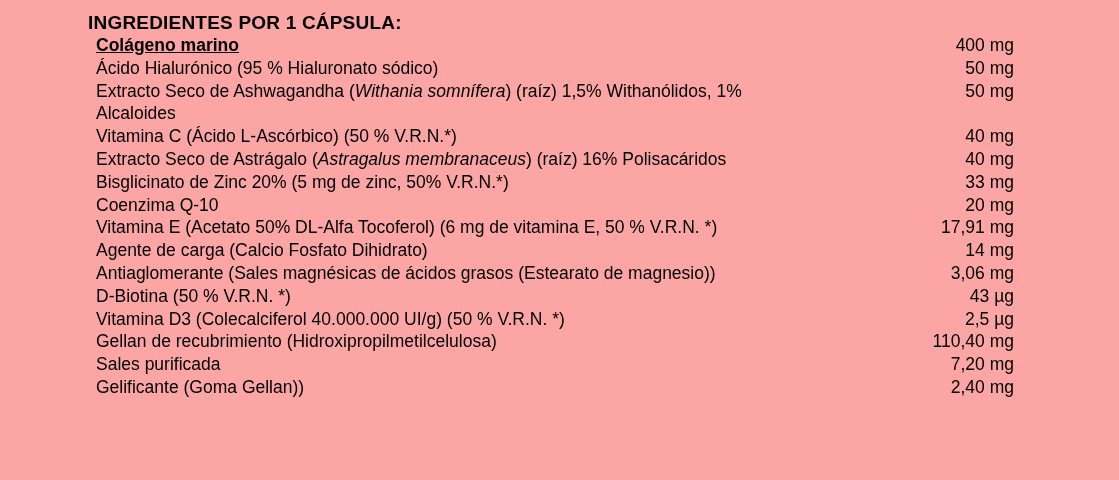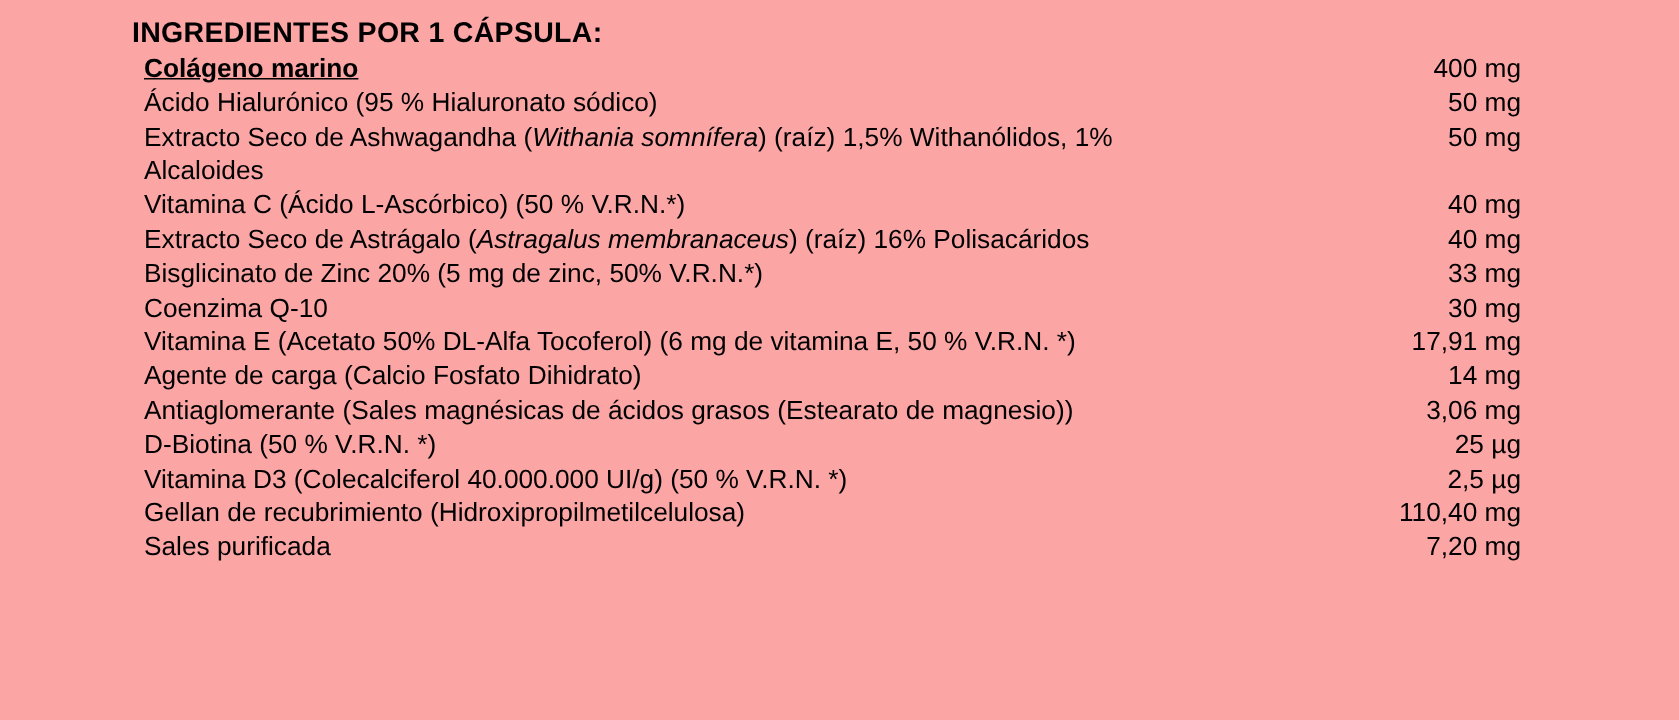--- a/index.html
+++ b/index.html
@@ -81,45 +81,49 @@
         <div class="row">
           <span class="name"><span>Extracto Seco de Astrágalo (</span><span class="italic">Astragalus membranaceus</span><span>) (raíz) 16% Polisacáridos</span></span>
           <span class="amount">40 mg</span>
         </div>
         <div class="row">
           <span class="name"><span>Bisglicinato de Zinc 20% (5 mg de zinc, 50% V.R.N.*)</span></span>
           <span class="amount">33 mg</span>
         </div>
         <div class="row">
           <span class="name"><span>Coenzima Q-10</span></span>
-          <span class="amount">30 mg</span>
+          <span class="amount">20 mg</span>
         </div>
         <div class="row">
           <span class="name"><span>Vitamina E (Acetato 50% DL-Alfa Tocoferol) (6 mg de vitamina E, 50 % V.R.N. *)</span></span>
           <span class="amount">17,91 mg</span>
         </div>
         <div class="row">
           <span class="name"><span>Agente de carga (Calcio Fosfato Dihidrato)</span></span>
           <span class="amount">14 mg</span>
         </div>
         <div class="row">
           <span class="name"><span>Antiaglomerante (Sales magnésicas de ácidos grasos (Estearato de magnesio))</span></span>
           <span class="amount">3,06 mg</span>
         </div>
         <div class="row">
           <span class="name"><span>D-Biotina (50 % V.R.N. *)</span></span>
-          <span class="amount">25 µg</span>
+          <span class="amount">43 µg</span>
         </div>
         <div class="row">
           <span class="name"><span>Vitamina D3 (Colecalciferol 40.000.000 UI/g) (50 % V.R.N. *)</span></span>
           <span class="amount">2,5 µg</span>
         </div>
         <div class="row">
           <span class="name"><span>Gellan de recubrimiento (Hidroxipropilmetilcelulosa)</span></span>
           <span class="amount">110,40 mg</span>
         </div>
         <div class="row">
           <span class="name"><span>Sales purificada</span></span>
           <span class="amount">7,20 mg</span>
         </div>
+        <div class="row">
+          <span class="name"><span>Gelificante (Goma Gellan))</span></span>
+          <span class="amount">2,40 mg</span>
+        </div>
       </div>
   </div>
 </div>
 
 </body></html>

